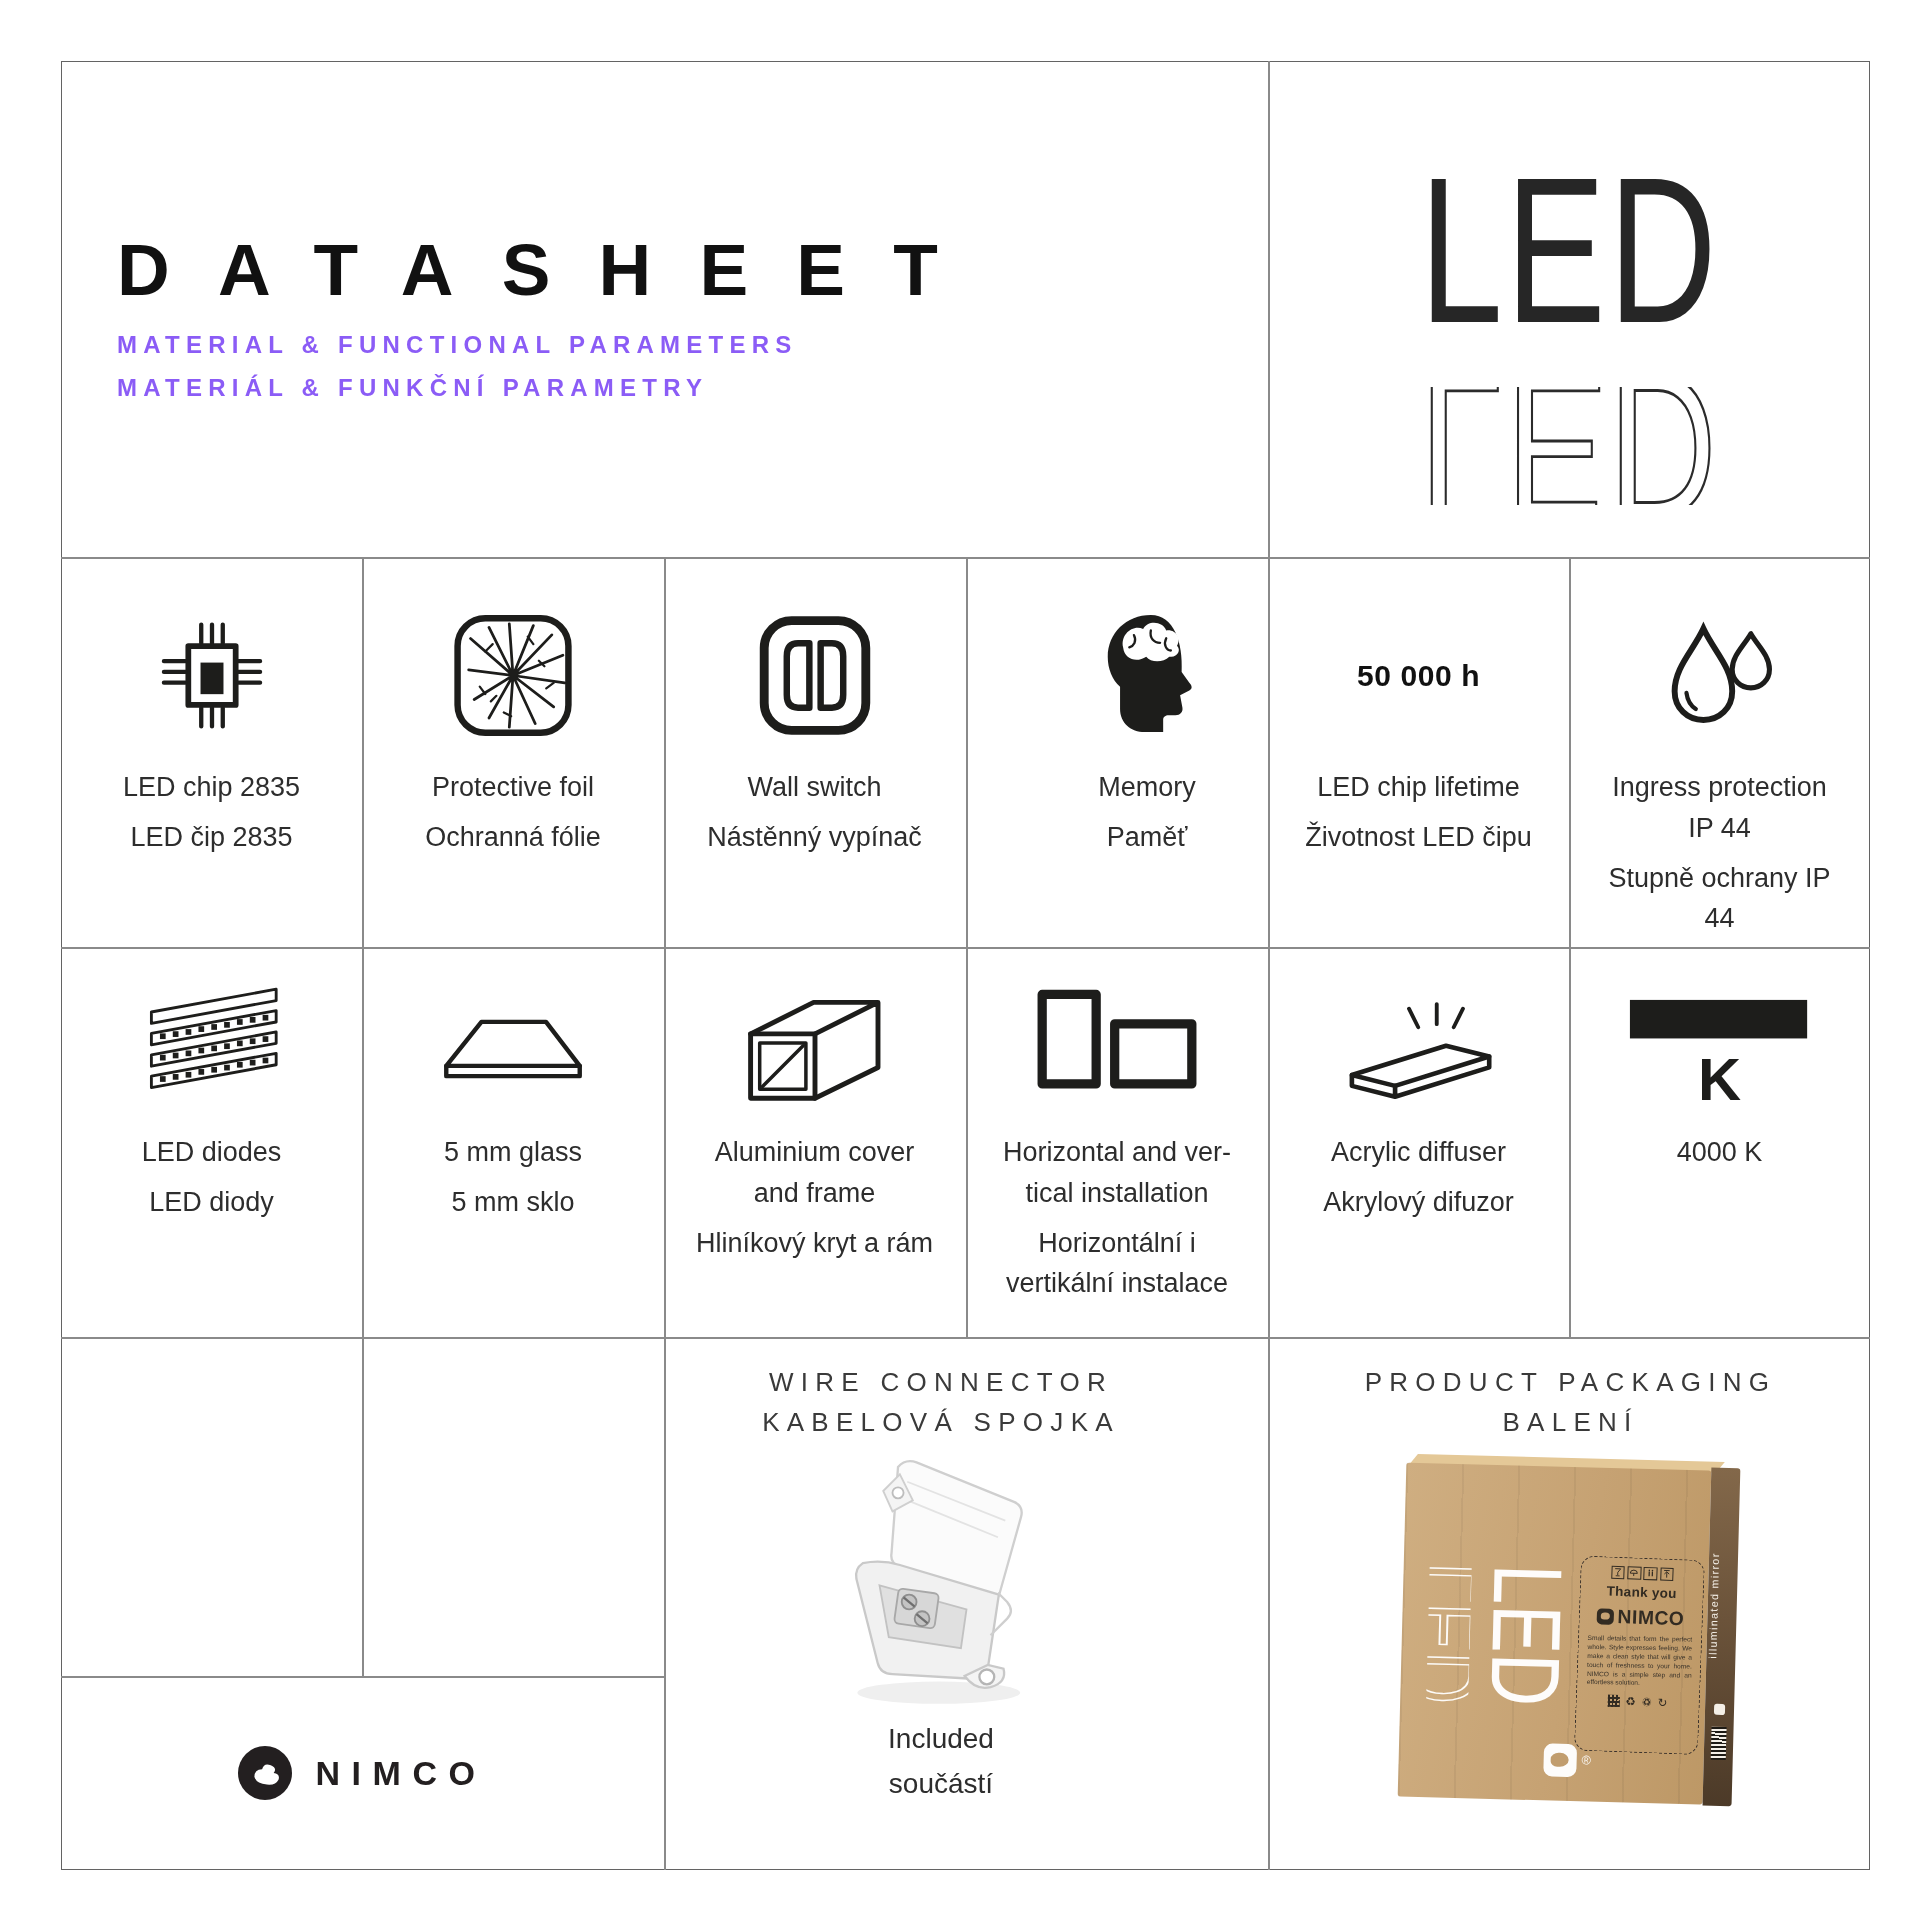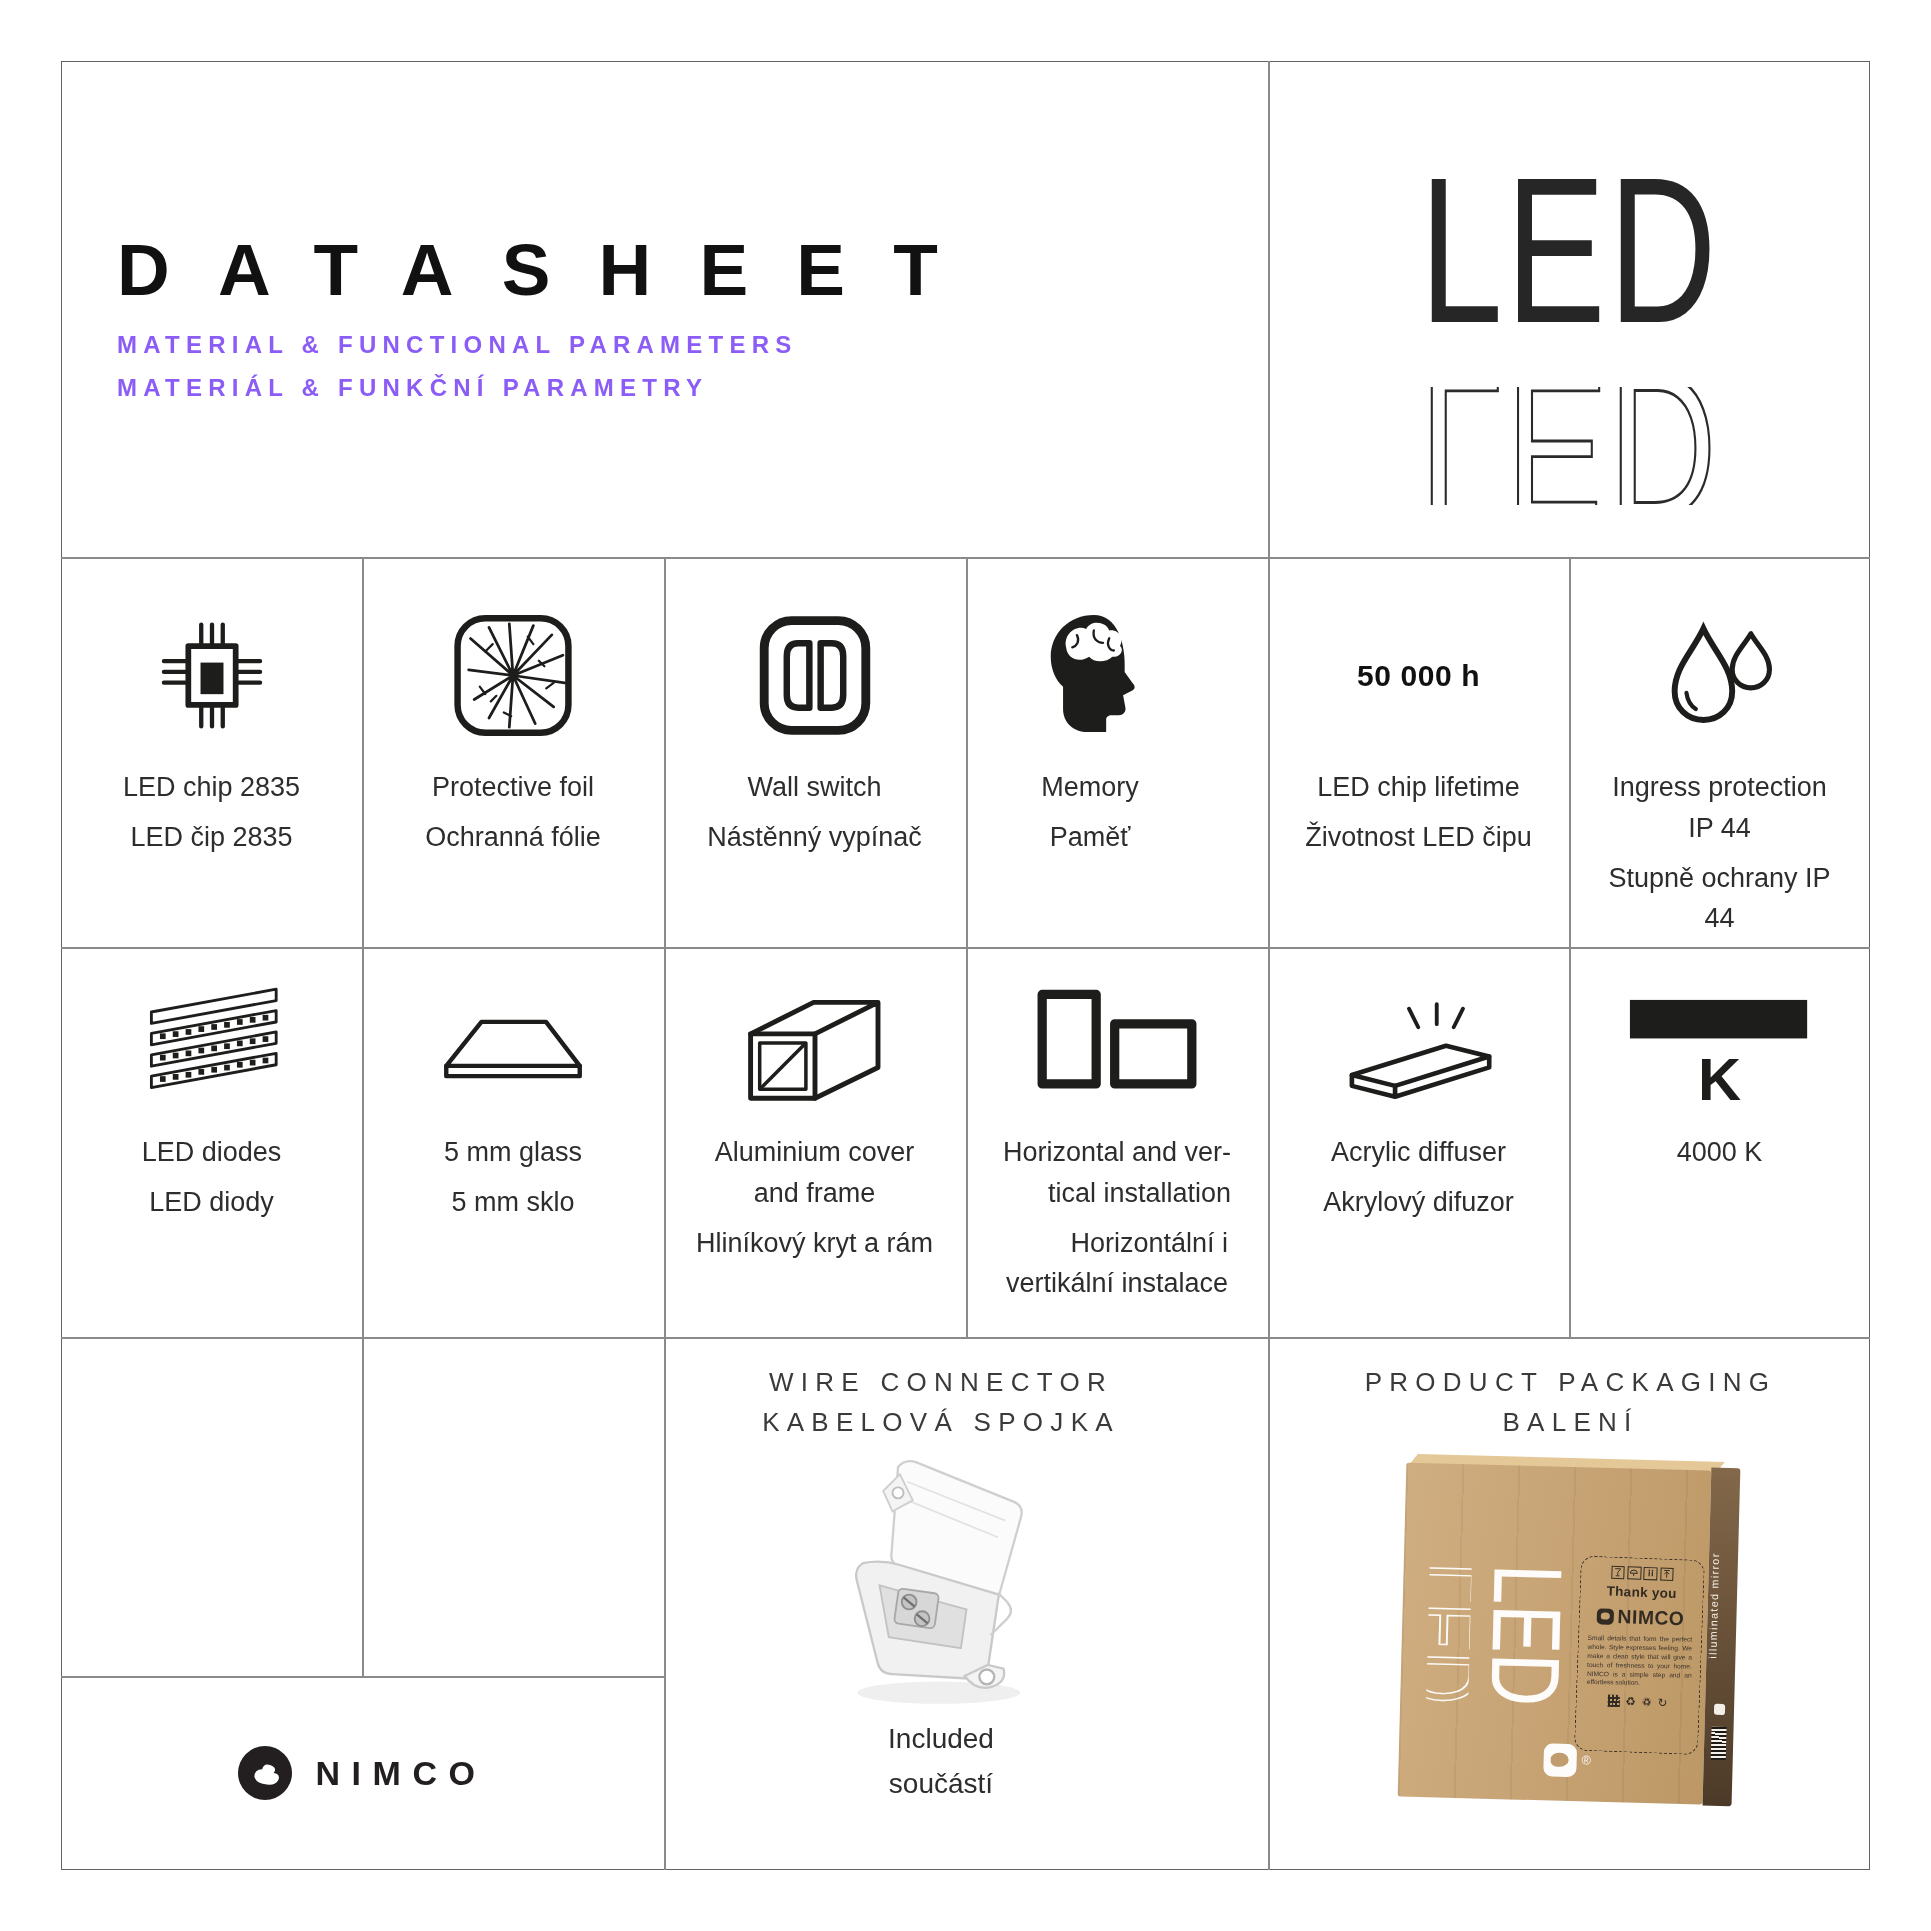--- a/index.html
+++ b/index.html
@@ -150,21 +150,21 @@
       <svg width="122" height="129" viewBox="0 0 150 160">
         <rect class="ic" x="12" y="12" width="126" height="136" rx="34" stroke-width="11"></rect>
         <path class="ic" stroke-width="8" d="M68,40 L54,40 Q40,40 40,56 L40,104 Q40,120 54,120 L68,120 Z"></path>
         <path class="ic" stroke-width="8" d="M82,40 L96,40 Q110,40 110,56 L110,104 Q110,120 96,120 L82,120 Z"></path>
       </svg>
     </div>
     <div class="lbl en">Wall switch</div>
     <div class="lbl cz">Nástěnný vypínač</div>
   </div>
 
-  <div class="feat r2" style="left:939px;width:302px;">
+  <div class="feat r2" style="left:996px;width:302px;">
     <div class="icon-box">
       <svg width="116" height="127" viewBox="0 0 150 165">
         <path class="icf" d="M80,4 C48,4 24,28 24,58 C24,74 30,88 40,97 L40,126 C40,144 54,156 72,156 L96,156 L96,140 C96,136 99,134 103,134 L112,134 C118,134 122,130 121,124 L118,108 L130,102 C134,100 134,96 130,92 L120,78 C122,40 110,4 80,4 Z"></path>
         <path d="M44,46 C40,30 56,16 70,22 C76,10 96,12 100,24 C112,22 120,34 114,44 C120,50 114,60 104,58 C96,66 80,66 74,58 C62,66 46,62 44,46 Z" fill="#ffffff" stroke="none"></path>
         <path class="ic" stroke-width="3" d="M58,30 C62,38 58,44 52,46 M80,24 C78,34 84,40 92,40 M100,34 C96,42 100,50 106,50"></path>
       </svg>
     </div>
     <div class="lbl en">Memory</div>
     <div class="lbl cz">Paměť</div>
   </div>
@@ -251,21 +251,21 @@
         <rect class="ic" x="31" y="75" width="66" height="66" stroke-width="5"></rect>
         <path class="ic" stroke-width="5" d="M35,137 L93,79"></path>
         <path class="ic" stroke-width="7" d="M18,62 L108,17 L200,17 L110,62 M200,17 L200,110 L110,154"></path>
       </svg>
     </div>
     <div class="lbl en">Aluminium cover
 and frame</div>
     <div class="lbl cz">Hliníkový kryt a rám</div>
   </div>
 
-  <div class="feat r3" style="left:966px;width:302px;text-align:right;">
+  <div class="feat r3" style="left:966px;width:302px;">
     <div class="icon-box">
       <svg width="162" height="124" viewBox="0 0 210 160">
         <rect class="ic" x="8" y="8" width="70" height="116" stroke-width="12"></rect>
         <rect class="ic" x="102" y="46" width="100" height="78" stroke-width="12"></rect>
       </svg>
     </div>
     <div class="lbl en">Horizontal and ver-
 tical installation</div>
     <div class="lbl cz">Horizontální i
 vertikální instalace</div>

